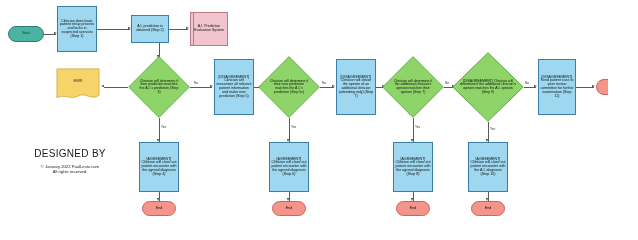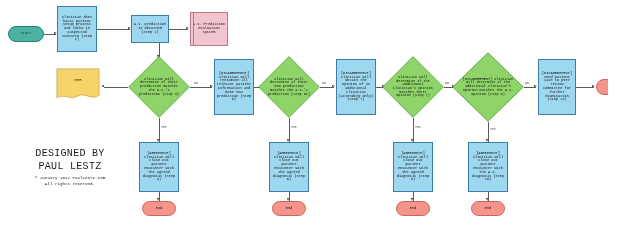--- a/index.html
+++ b/index.html
@@ -9,21 +9,20 @@
   }
   body {
     font-family: "Liberation Sans", sans-serif;
   }
   #canvas {
     position: relative;
     width: 608px;
     height: 228px;
     background: #ffffff;
     overflow: hidden;
-    font-family: Liberation Mono, monospace;
   }
   .node {
     position: absolute;
     box-sizing: border-box;
     display: flex;
     align-items: center;
     justify-content: center;
     text-align: center;
     line-height: 1.05;
     color: #111111;
@@ -282,18 +281,17 @@
   <div class="edge-label" style="left:490px; top:127px;">Yes</div>
 
   <div class="node proc" style="left:468px; top:142px; width:40px; height:50px;">[AGREEMENT] Clinician will close out patient encounter with the A.I. diagnosis (Step 10)</div>
 
   <div class="conn v" style="left:488px; top:192px; height:9px;"></div>
   <div class="arrowhead down" style="left:486.2px; top:198px;"></div>
   <div class="node term" style="left:471px; top:201px; width:34px; height:15px;">End</div>
 
   <div class="credit" style="left:14px; top:148px; width:112px;">
     <div class="line1">DESIGNED BY</div>
-    <div class="line1">PAUL LESTZ</div>
     <div class="line2">© January 2022 PaulLestz.com</div>
     <div class="line2" style="margin-top:0;">All rights reserved.</div>
   </div>
 
 </div>
 
 </body></html>

